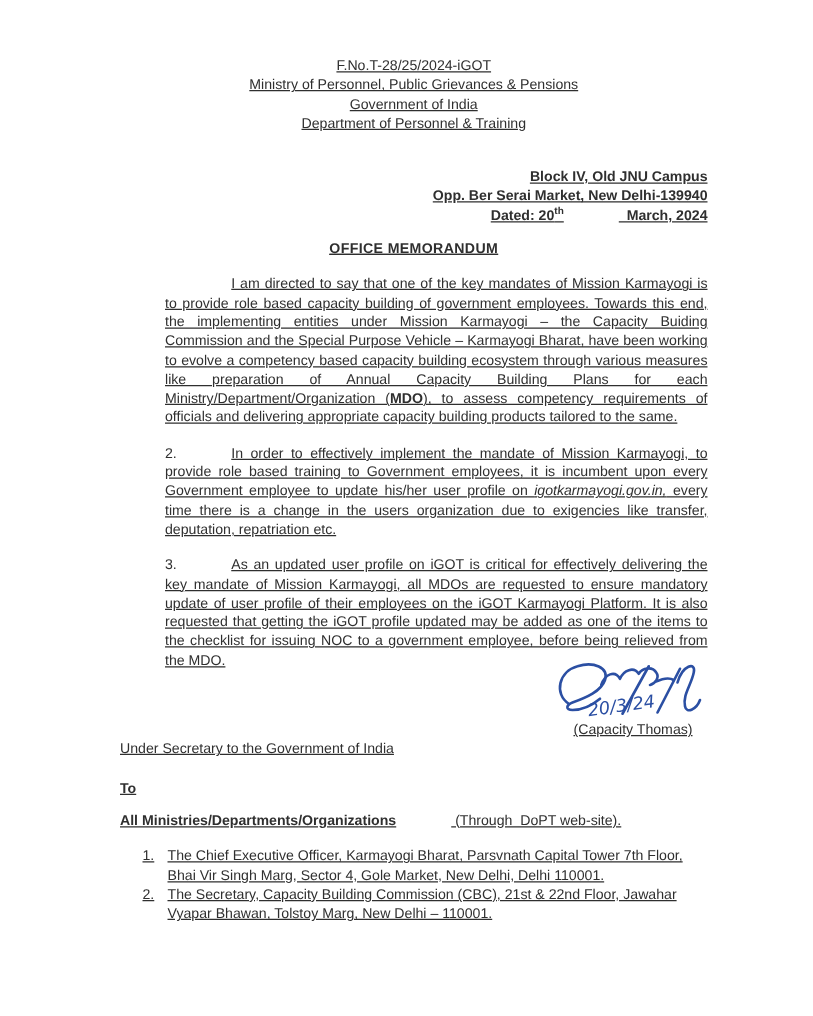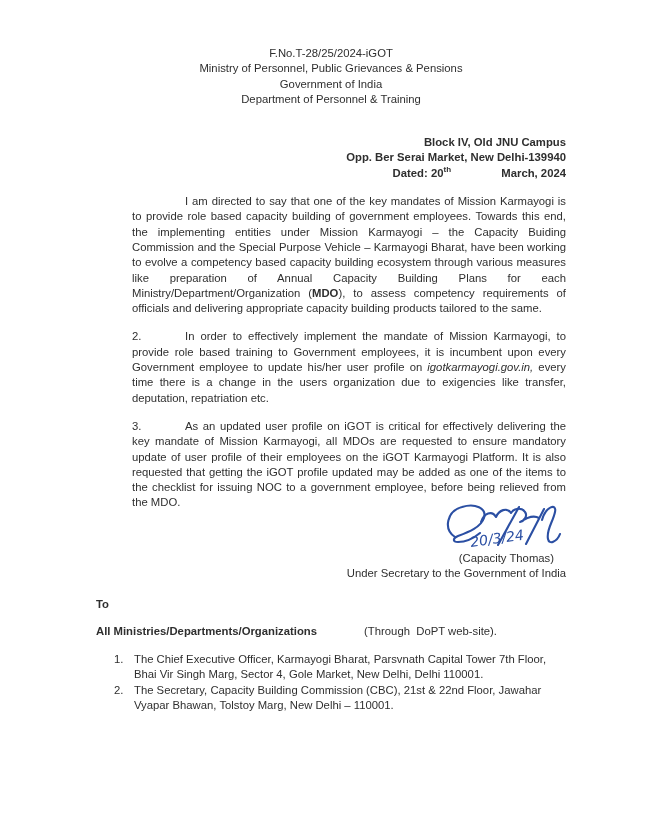--- a/index.html
+++ b/index.html
@@ -4,21 +4,21 @@
 <style>
   :root { --ink:#2b4fa3; --text:#2f2f2f; }
   * { box-sizing: border-box; }
   html,body { margin:0; padding:0; }
   body {
     width:650px; height:813px; overflow:hidden; background:#ffffff;
     font-family:"Liberation Sans","DejaVu Sans",sans-serif;
     color:var(--text); font-size:11.3px; line-height:15.3px;
   }
   .page { position:relative; width:650px; height:813px; background:#fff; }
-  .content { position:absolute; left:96px; top:46px; width:470px; }
+  .content { position:absolute; left:96px; top:46px; width:470px;text-decoration:underline; }
 
   .header { text-align:center; }
   .header div { white-space:nowrap; }
 
   .addr { text-align:right; font-weight:bold; margin-top:28px; }
   .addr .date-line sup { font-size:8px; line-height:0; }
   .pre { white-space:pre;padding-left:44px; }
 
   .om-title { text-align:center; margin-top:11px; }
   .om-title span { font-weight:bold; text-decoration:underline; letter-spacing:.3px; }
@@ -29,21 +29,21 @@
   .para { margin-top:13px; text-align:justify;margin-left:36px; }
   .pnum { display:inline-block; width:53px; }
   .seg-b { font-weight:bold; }
   .seg-i { font-style:italic; }
 
   .sig-row { text-align:right; margin-top:-14px; height:52px; }
   .sig-row svg { margin-right:-10px; overflow:visible; }
   .sig { stroke:var(--ink); fill:none; stroke-width:2.1; stroke-linecap:round; stroke-linejoin:round; }
   .sig-date { fill:var(--ink); stroke:none; font-style:italic; font-size:14px; font-family:"DejaVu Sans",sans-serif; }
   .sign-name { text-align:right; padding-right:12px; margin-top:2px; }
-  .sign-desig { text-align:right; }
+  .sign-desig { }
 
   .to-label { font-weight:bold; margin-top:16px; }
   .addressee { margin-top:11px; }
   .addressee .b { font-weight:bold; }
   .copyto { margin-top:12px; }
 
   .copy-list { margin-top:13px; }
   .copy-item { display:flex; margin-left:18px; }
   .copy-item .num { width:20px; flex:0 0 20px; }
   .copy-item .txt { flex:1; }
@@ -60,20 +60,23 @@
       <div>Government of India</div>
       <div>Department of Personnel &amp; Training</div>
     </div>
 
     <div class="addr">
       <div>Block IV, Old JNU Campus</div>
       <div>Opp. Ber Serai Market, New Delhi-139940</div>
       <div class="date-line"><span class="pre">Dated: 20</span><sup>th</sup><span class="pre">  March, 2024</span></div>
     </div>
 
+    <div class="om-title">
+      <span>OFFICE MEMORANDUM</span>
+    </div>
 
 
     <div class="para">
       <span class="pnum"></span><span><span>I am directed to say that one of the key mandates of Mission Karmayogi is to provide role based capacity building of government employees.  Towards this end, the implementing entities under Mission Karmayogi – the Capacity Buiding Commission and the Special Purpose Vehicle – Karmayogi Bharat, have been working to evolve a competency based capacity building ecosystem through various measures like preparation of Annual Capacity Building Plans for each Ministry/Department/Organization (</span><span class="seg-b">MDO</span><span>), to assess competency requirements of officials and delivering appropriate capacity building products tailored to the same.</span></span>
     </div>
 
     <div class="para">
       <span class="pnum">2.</span><span><span>In order to effectively implement the mandate of Mission Karmayogi, to provide role based training to Government employees, it is incumbent upon every Government employee to update his/her user profile on </span><span class="seg-i">igotkarmayogi.gov.in,</span><span> every time there is a change in the users organization due to exigencies like transfer, deputation, repatriation etc.</span></span>
     </div>
 

